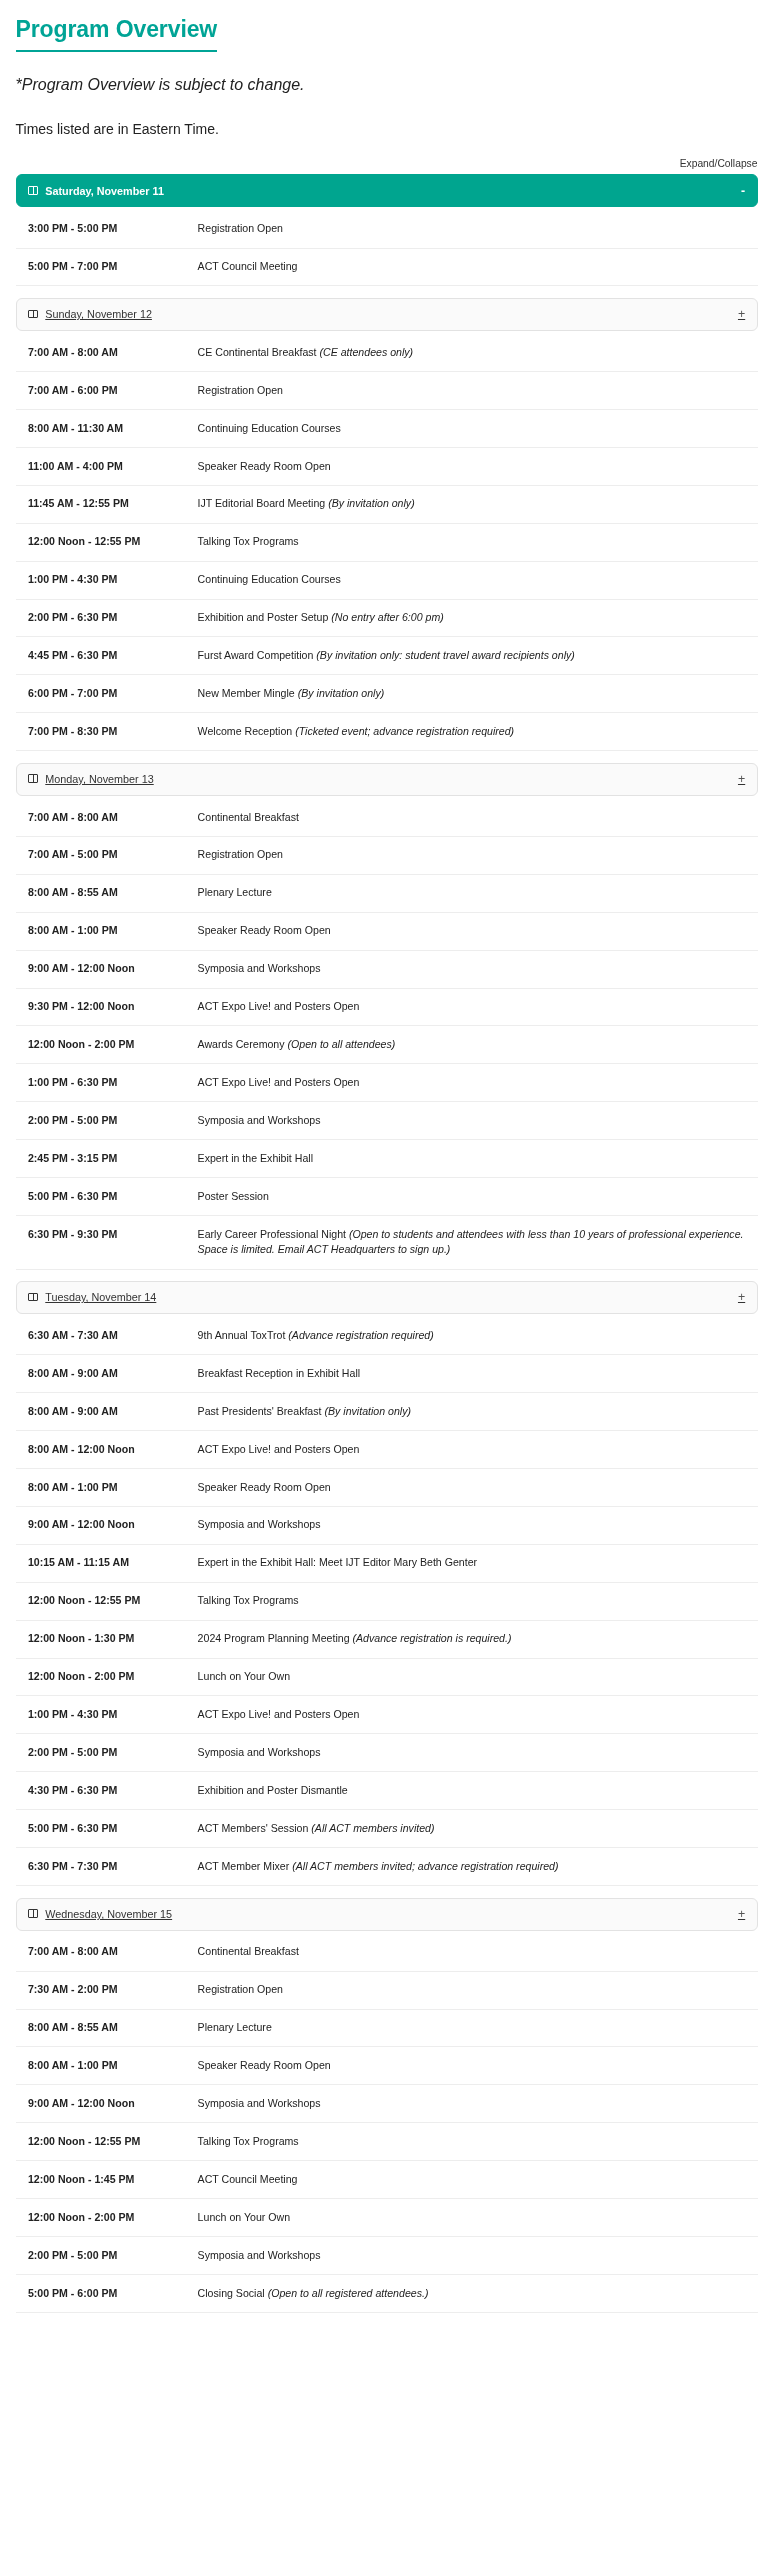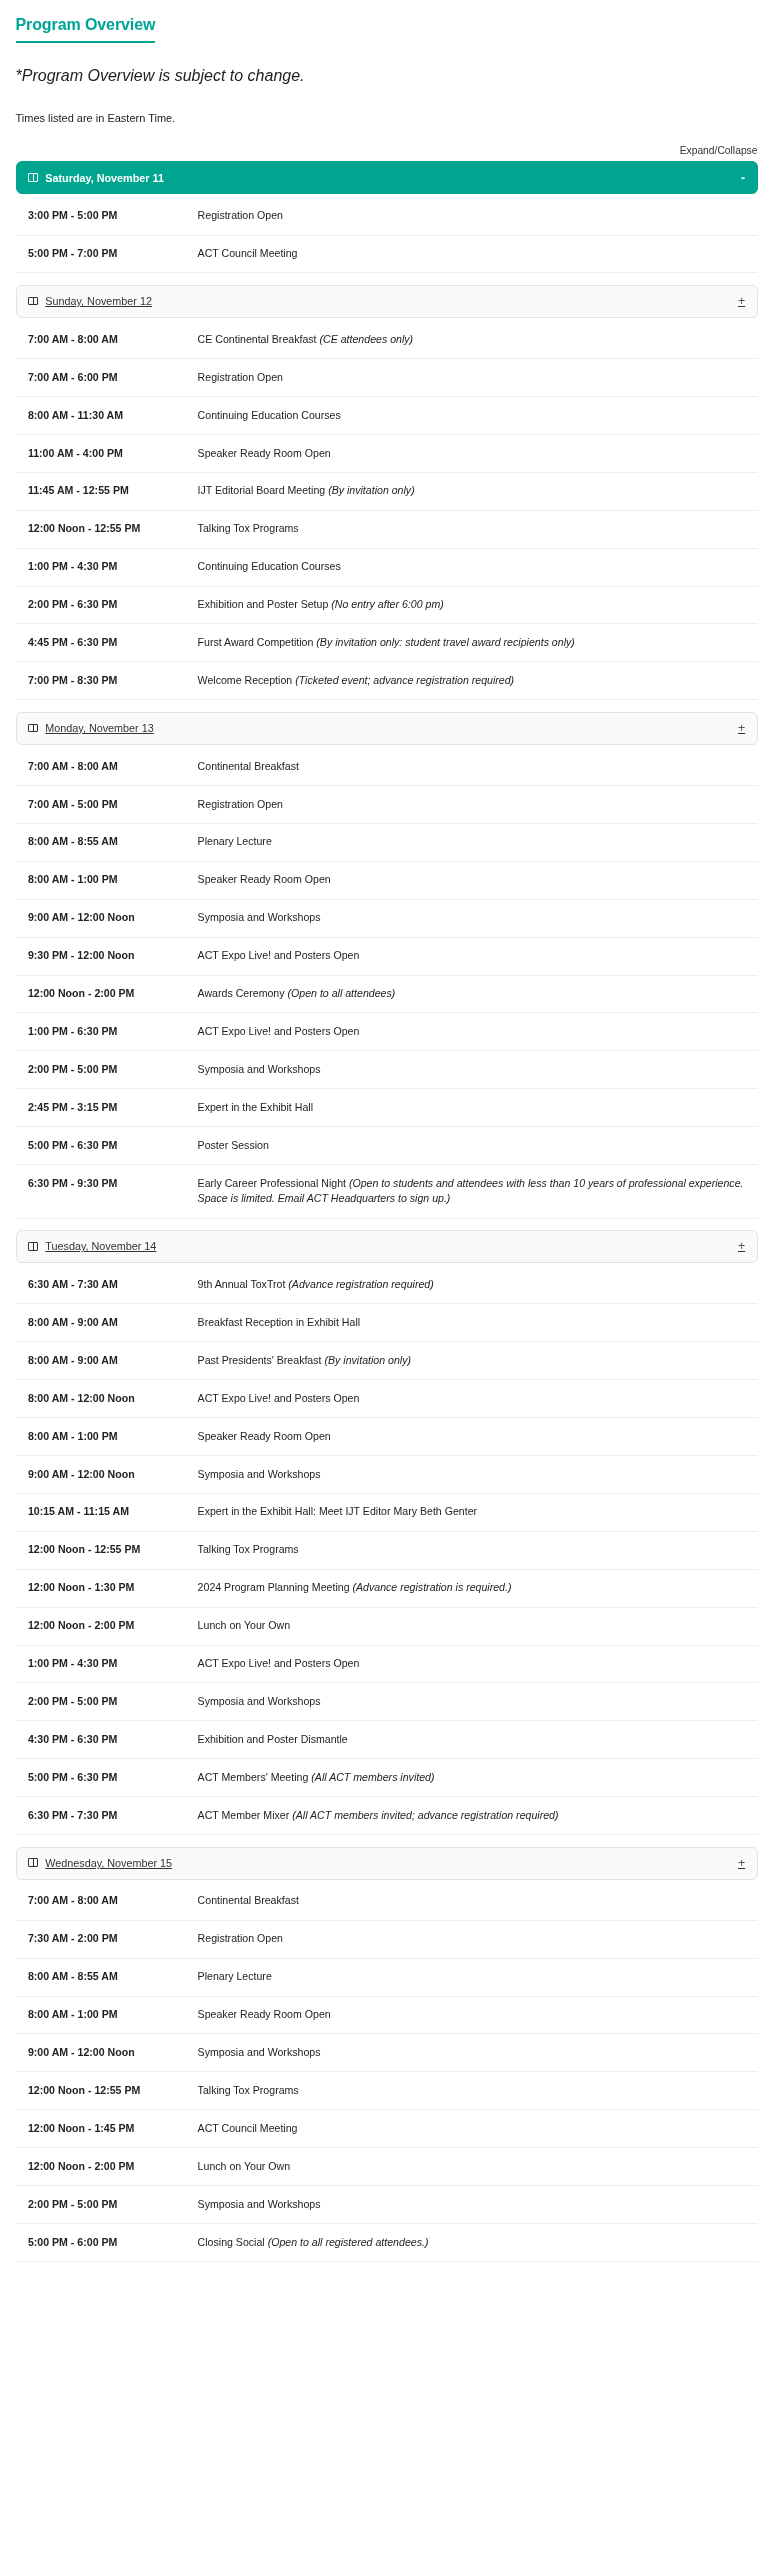--- a/index.html
+++ b/index.html
@@ -14,36 +14,36 @@
     min-height: 2832px;
     padding: 0 15.5px;
   }
   .page {
     width: 742px;
     margin: 0 auto;
     padding-top: 15.5px;
   }
   .page-title {
     color: #00a496;
-    font-size: 16px;
+    font-size: 23px;
     font-weight: bold;
     margin: 0 0 0 0;
     padding: 0 0 7.2px 0;
     display: inline-block;
     border-bottom: 2.1px solid #00a496;
     letter-spacing: -0.1px;
   }
   .note-italic {
     font-style: italic;
     font-size: 16px;
     color: #222;
     margin: 24px 0 0 0;
   }
   .note-plain {
-    font-size: 11px;
+    font-size: 14px;
     color: #222;
     margin: 27px 0 0 0;
   }
   .expand-row {
     text-align: right;
     font-size: 10.3px;
     color: #333;
     margin: 21.6px 0 5.2px 0;
   }
   .expand-row .expand-link {
@@ -222,20 +222,24 @@
             </tr>
             <tr>
               <td class="time">2:00 PM - 6:30 PM</td>
               <td class="desc"><span>Exhibition and Poster Setup</span> <em class="multi">(No entry after 6:00 pm)</em></td>
             </tr>
             <tr>
               <td class="time">4:45 PM - 6:30 PM</td>
               <td class="desc"><span>Furst Award Competition</span> <em class="multi">(By invitation only: student travel award recipients only)</em></td>
             </tr>
             <tr>
+              <td class="time">6:00 PM - 7:00 PM</td>
+              <td class="desc"><span>New Member Mingle</span> <em class="multi">(By invitation only)</em></td>
+            </tr>
+            <tr>
               <td class="time">7:00 PM - 8:30 PM</td>
               <td class="desc"><span>Welcome Reception</span> <em class="multi">(Ticketed event; advance registration required)</em></td>
             </tr>
           </tbody>
         </table>
       </div>
       <div class="day-block">
         <div class="day-header closed">
           <div class="day-header-left">
             <span class="cal-icon">
@@ -358,21 +362,21 @@
             <tr>
               <td class="time">2:00 PM - 5:00 PM</td>
               <td class="desc"><span>Symposia and Workshops</span></td>
             </tr>
             <tr>
               <td class="time">4:30 PM - 6:30 PM</td>
               <td class="desc"><span>Exhibition and Poster Dismantle</span></td>
             </tr>
             <tr>
               <td class="time">5:00 PM - 6:30 PM</td>
-              <td class="desc"><span>ACT Members' Meeting</span> <em class="multi">(All ACT members invited)</em></td>
+              <td class="desc"><span>ACT Members' Session</span> <em class="multi">(All ACT members invited)</em></td>
             </tr>
             <tr>
               <td class="time">6:30 PM - 7:30 PM</td>
               <td class="desc"><span>ACT Member Mixer</span> <em class="multi">(All ACT members invited; advance registration required)</em></td>
             </tr>
           </tbody>
         </table>
       </div>
       <div class="day-block">
         <div class="day-header closed">

